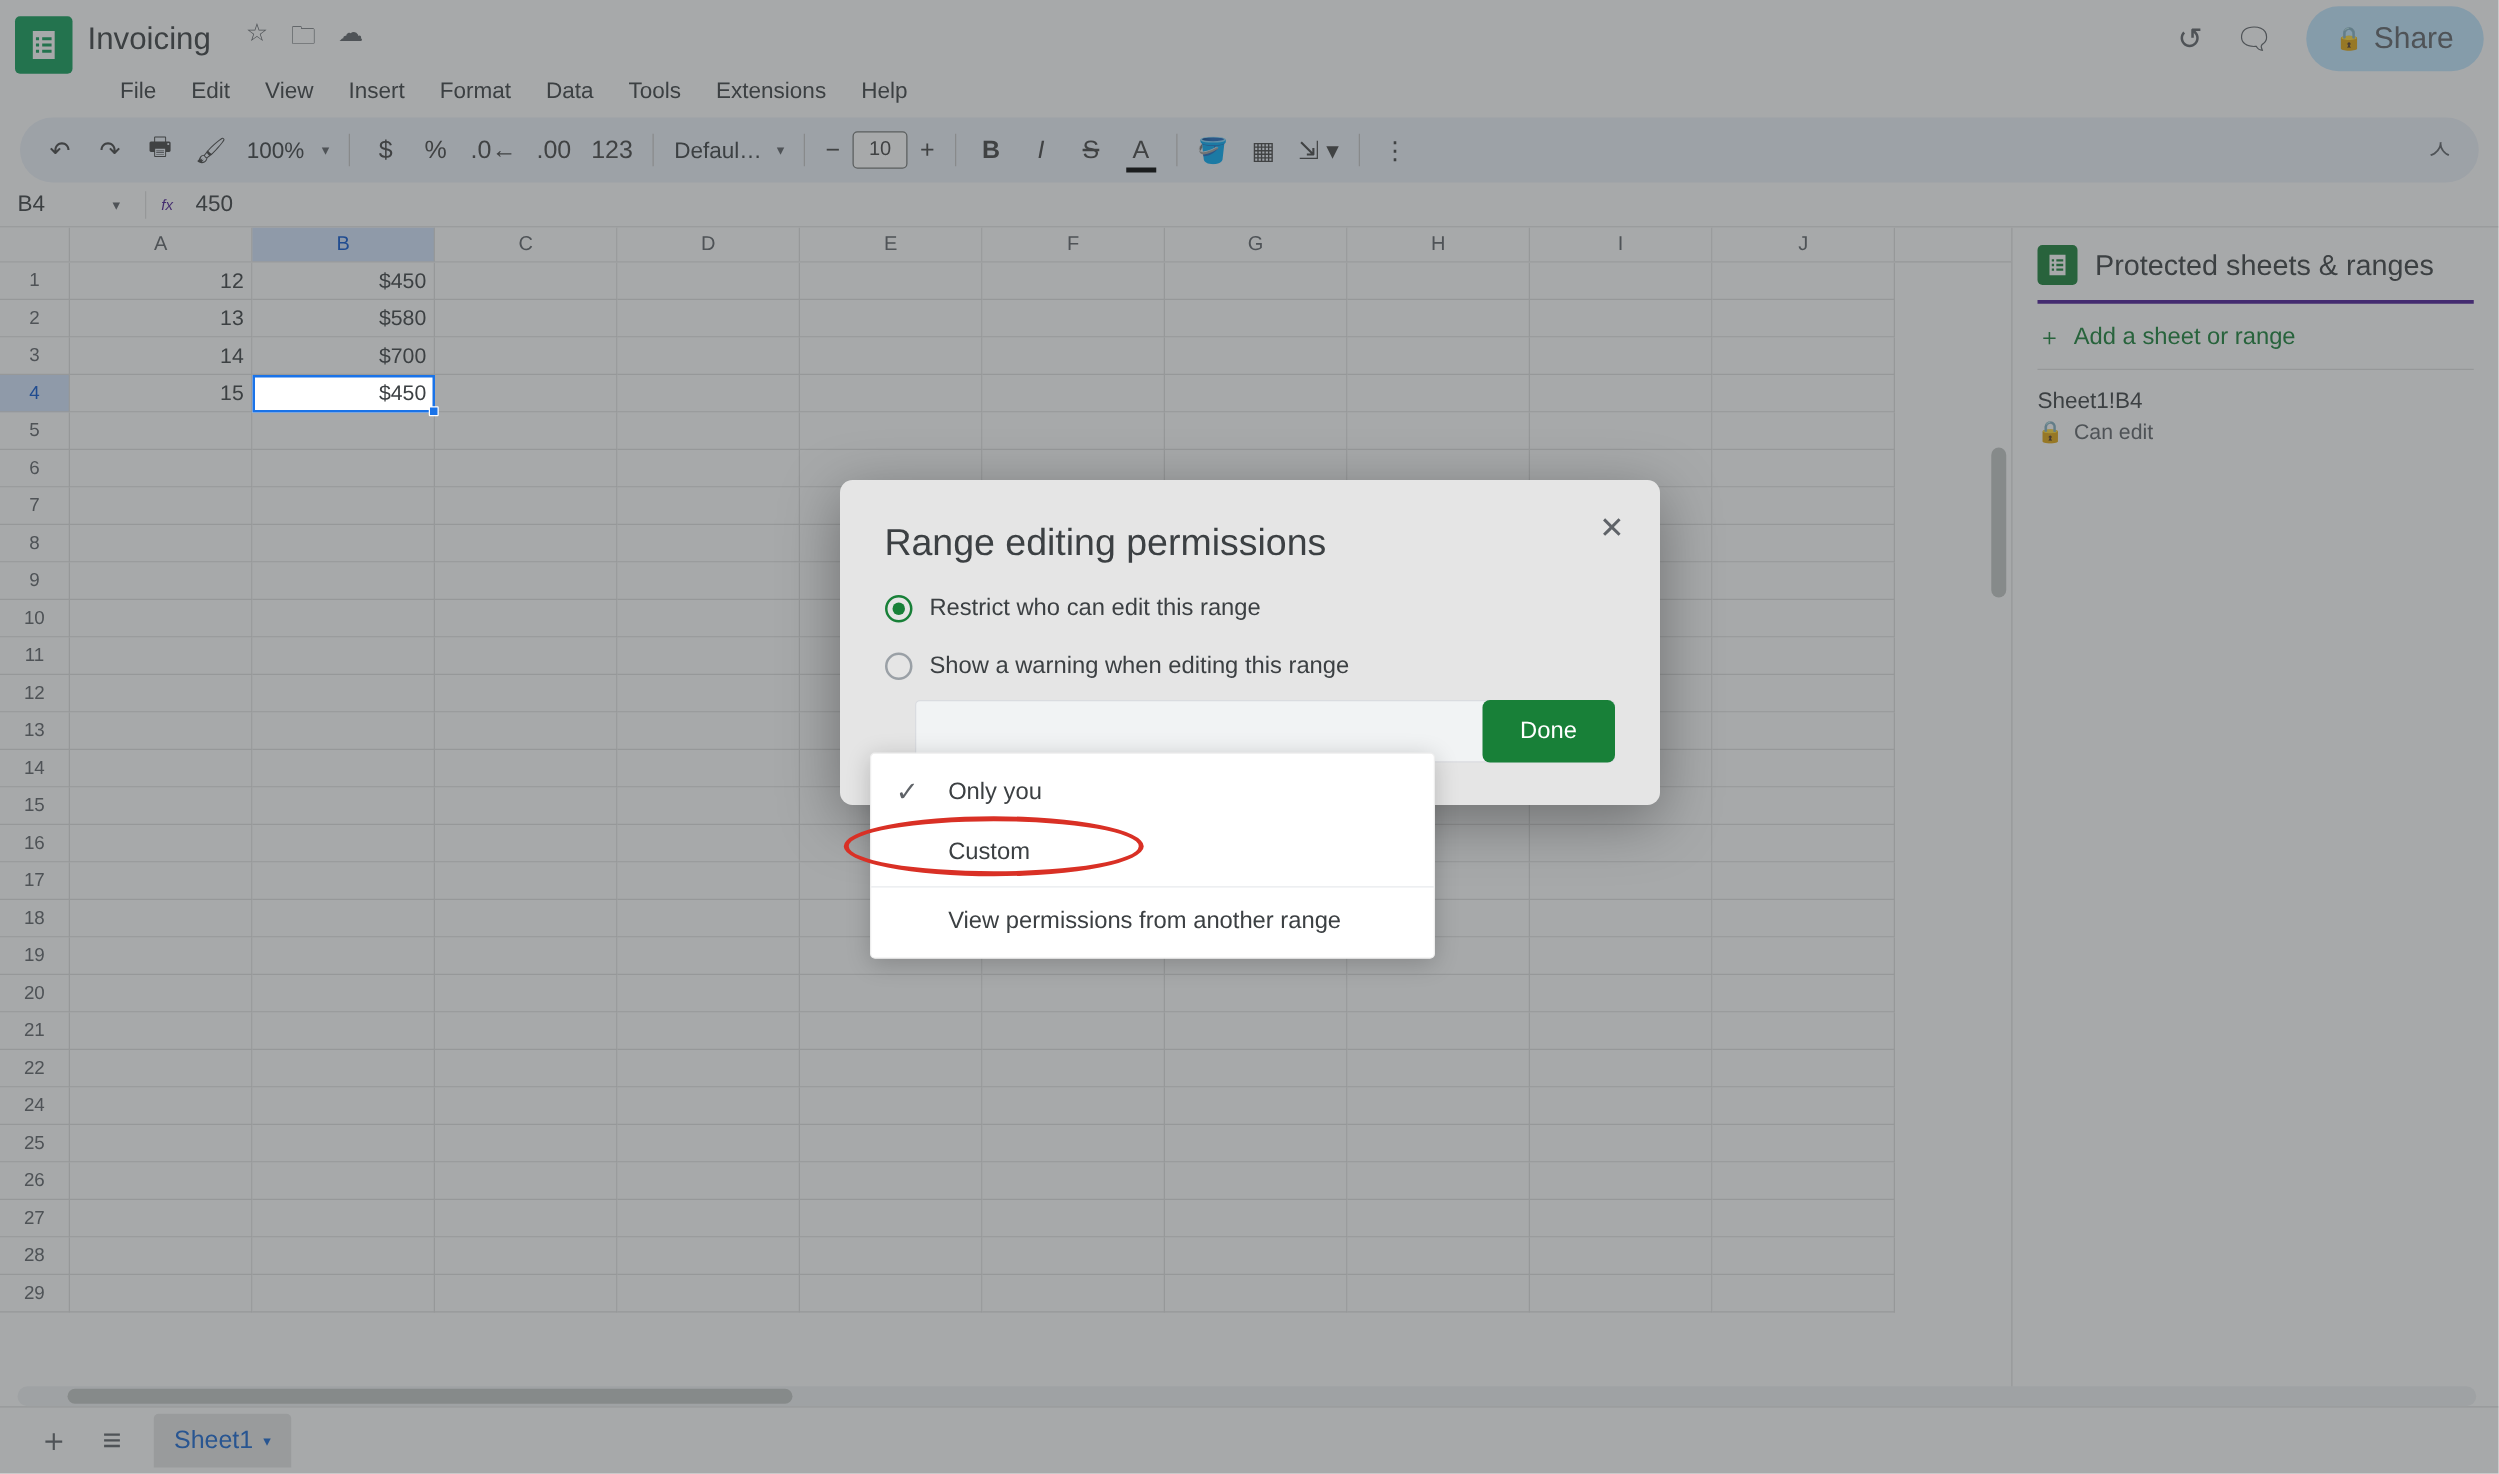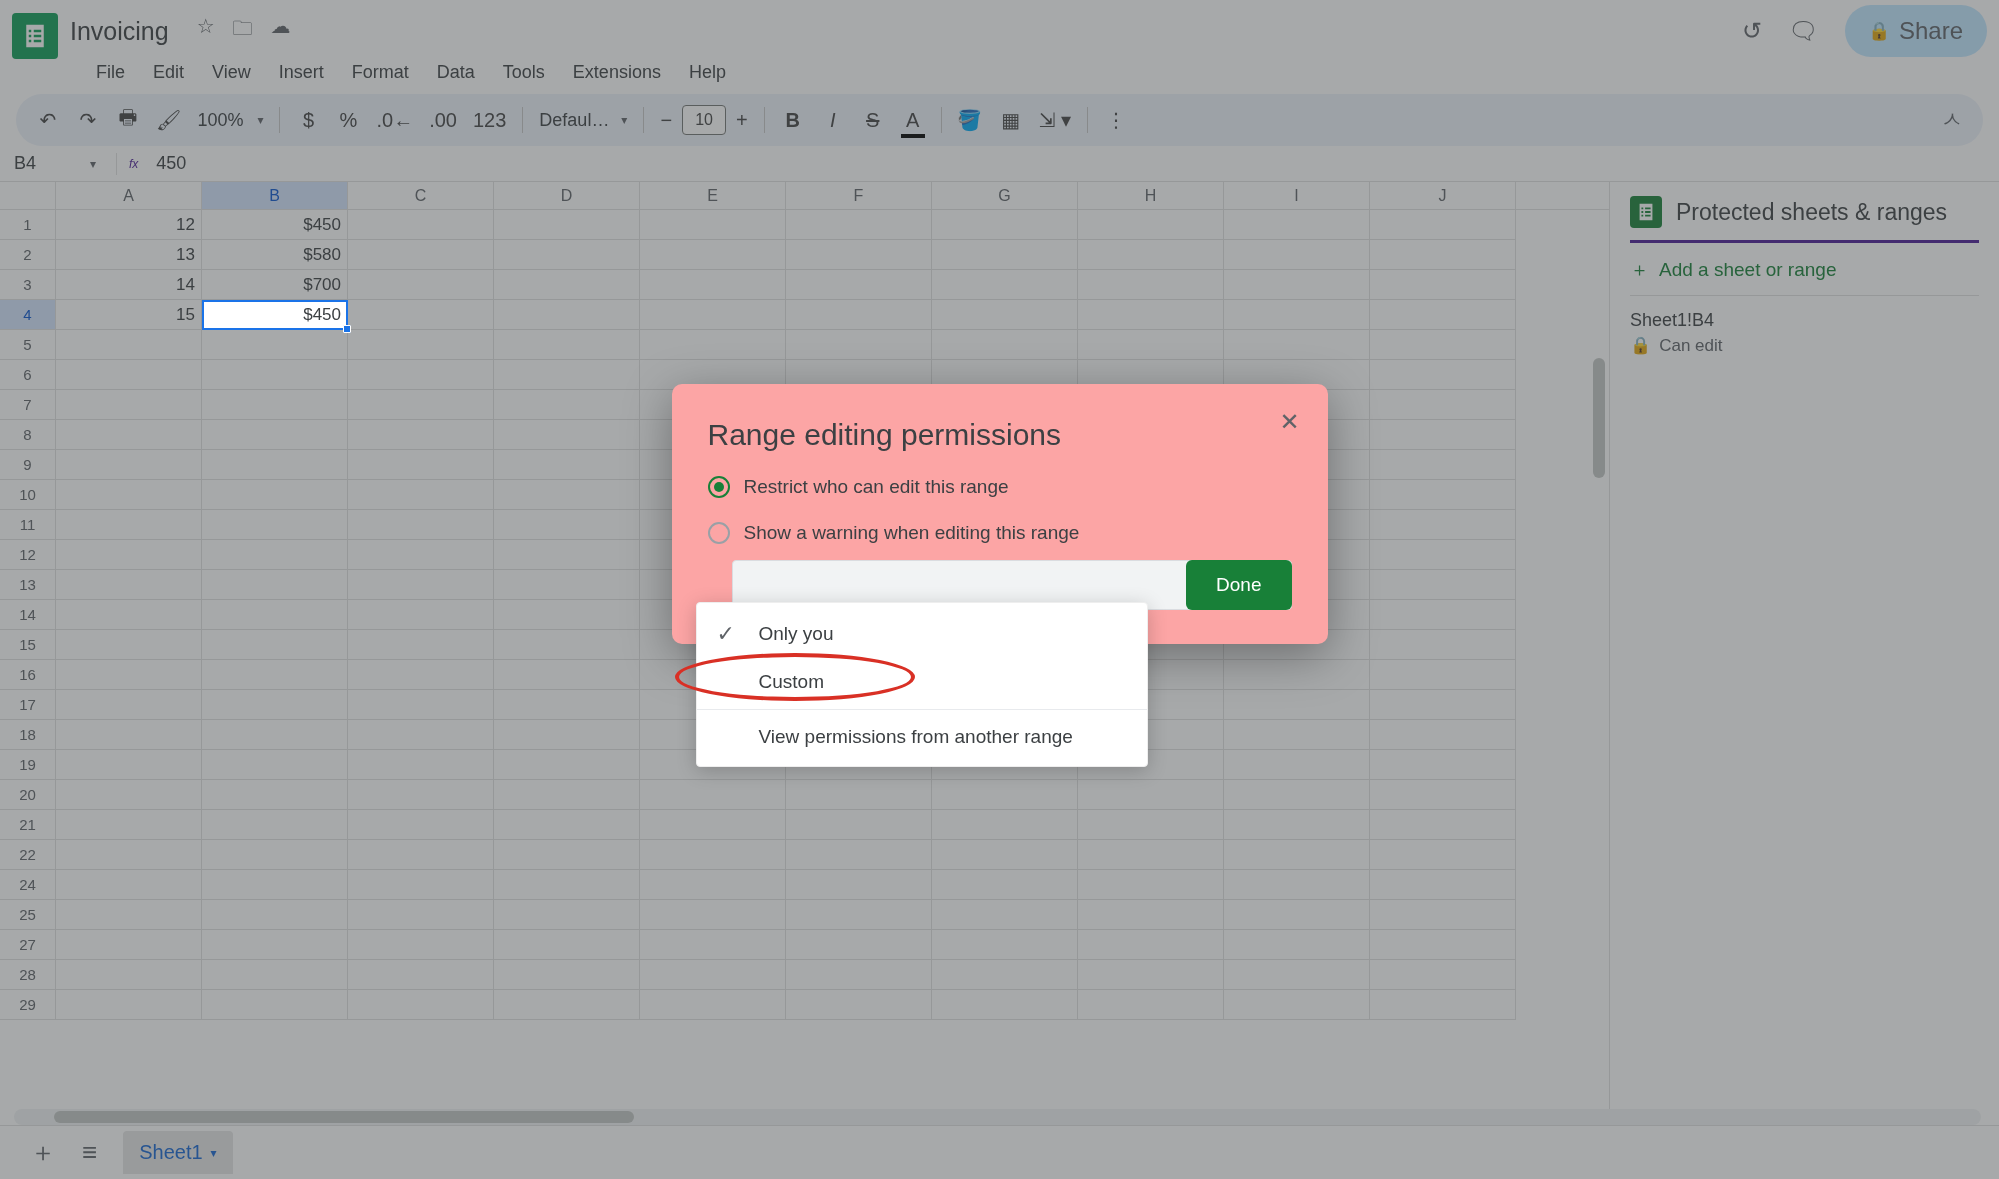--- a/index.html
+++ b/index.html
@@ -75,21 +75,21 @@
   .range-entry .r2 { font-size:17px; color:#5f6368; display:flex; align-items:center; gap:8px; margin-top:4px;}
 
   
   .sheet-tabs { height:54px; border-top:1px solid #e0e0e0; display:flex; align-items:center; padding-left:30px; gap:26px;}
   .sheet-tabs .plus, .sheet-tabs .menu { font-size:26px; color:#5f6368;}
   .tab { background:#e5e5e5; color:#1967d2; font-size:20px; padding:10px 16px; border-radius:4px 4px 0 0; display:flex; align-items:center; gap:8px;}
   .tab::after{content:"▾"; font-size:12px;}
 
   
   .scrim { position:absolute; inset:0; background:rgba(60,64,67,0.45); display:flex; align-items:flex-start; justify-content:center; padding-top:384px;}
-  .dialog { width:656px; background:#fca5a5; border-radius:10px; box-shadow:0 12px 48px rgba(0,0,0,0.35); padding:34px 36px; position:relative;}
+  .dialog { width:656px; background:#e5e5e5; border-radius:10px; box-shadow:0 12px 48px rgba(0,0,0,0.35); padding:34px 36px; position:relative;}
   .dlg-title { font-size:30px; color:#3c4043;}
   .dlg-close { position:absolute; top:24px; right:28px; font-size:24px; color:#5f6368; cursor:pointer;}
   .radio-row { display:flex; align-items:center; gap:14px; font-size:19px; color:#3c4043; margin-top:24px;}
   .radio { width:22px; height:22px; border:2px solid #9aa0a6; border-radius:50%; position:relative;}
   .radio.on { border-color:#188038;}
   .radio.on::after{content:""; position:absolute; inset:4px; background:#188038; border-radius:50%;}
   .select-box { margin-top:16px; margin-left:24px; height:50px; border:1px solid #dadce0; border-radius:4px; background:#f1f3f4; position:relative; display:flex; align-items:center; justify-content:flex-end; padding-right:18px;}
   .select-box::after{content:"▴"; color:#5f6368; font-size:14px;}
   .dropdown { position:absolute; left:24px; right:180px; top:218px; background:#fff; border-radius:4px; box-shadow:0 4px 20px rgba(0,0,0,0.2); padding:6px 0; z-index:5; border:1px solid #eee;}
   .dd-item { display:flex; align-items:center; gap:18px; font-size:19px; color:#3c4043; padding:12px 20px; cursor:pointer;}
@@ -506,20 +506,33 @@
             <div class="cell"></div>
             <div class="cell"></div>
             <div class="cell"></div>
             <div class="cell"></div>
             <div class="cell"></div>
             <div class="cell"></div>
             <div class="cell"></div>
             <div class="cell"></div>
           </div>
           <div class="row">
+            <div class="rh">26</div>
+            <div class="cell"></div>
+            <div class="cell"></div>
+            <div class="cell"></div>
+            <div class="cell"></div>
+            <div class="cell"></div>
+            <div class="cell"></div>
+            <div class="cell"></div>
+            <div class="cell"></div>
+            <div class="cell"></div>
+            <div class="cell"></div>
+          </div>
+          <div class="row">
             <div class="rh">27</div>
             <div class="cell"></div>
             <div class="cell"></div>
             <div class="cell"></div>
             <div class="cell"></div>
             <div class="cell"></div>
             <div class="cell"></div>
             <div class="cell"></div>
             <div class="cell"></div>
             <div class="cell"></div>

